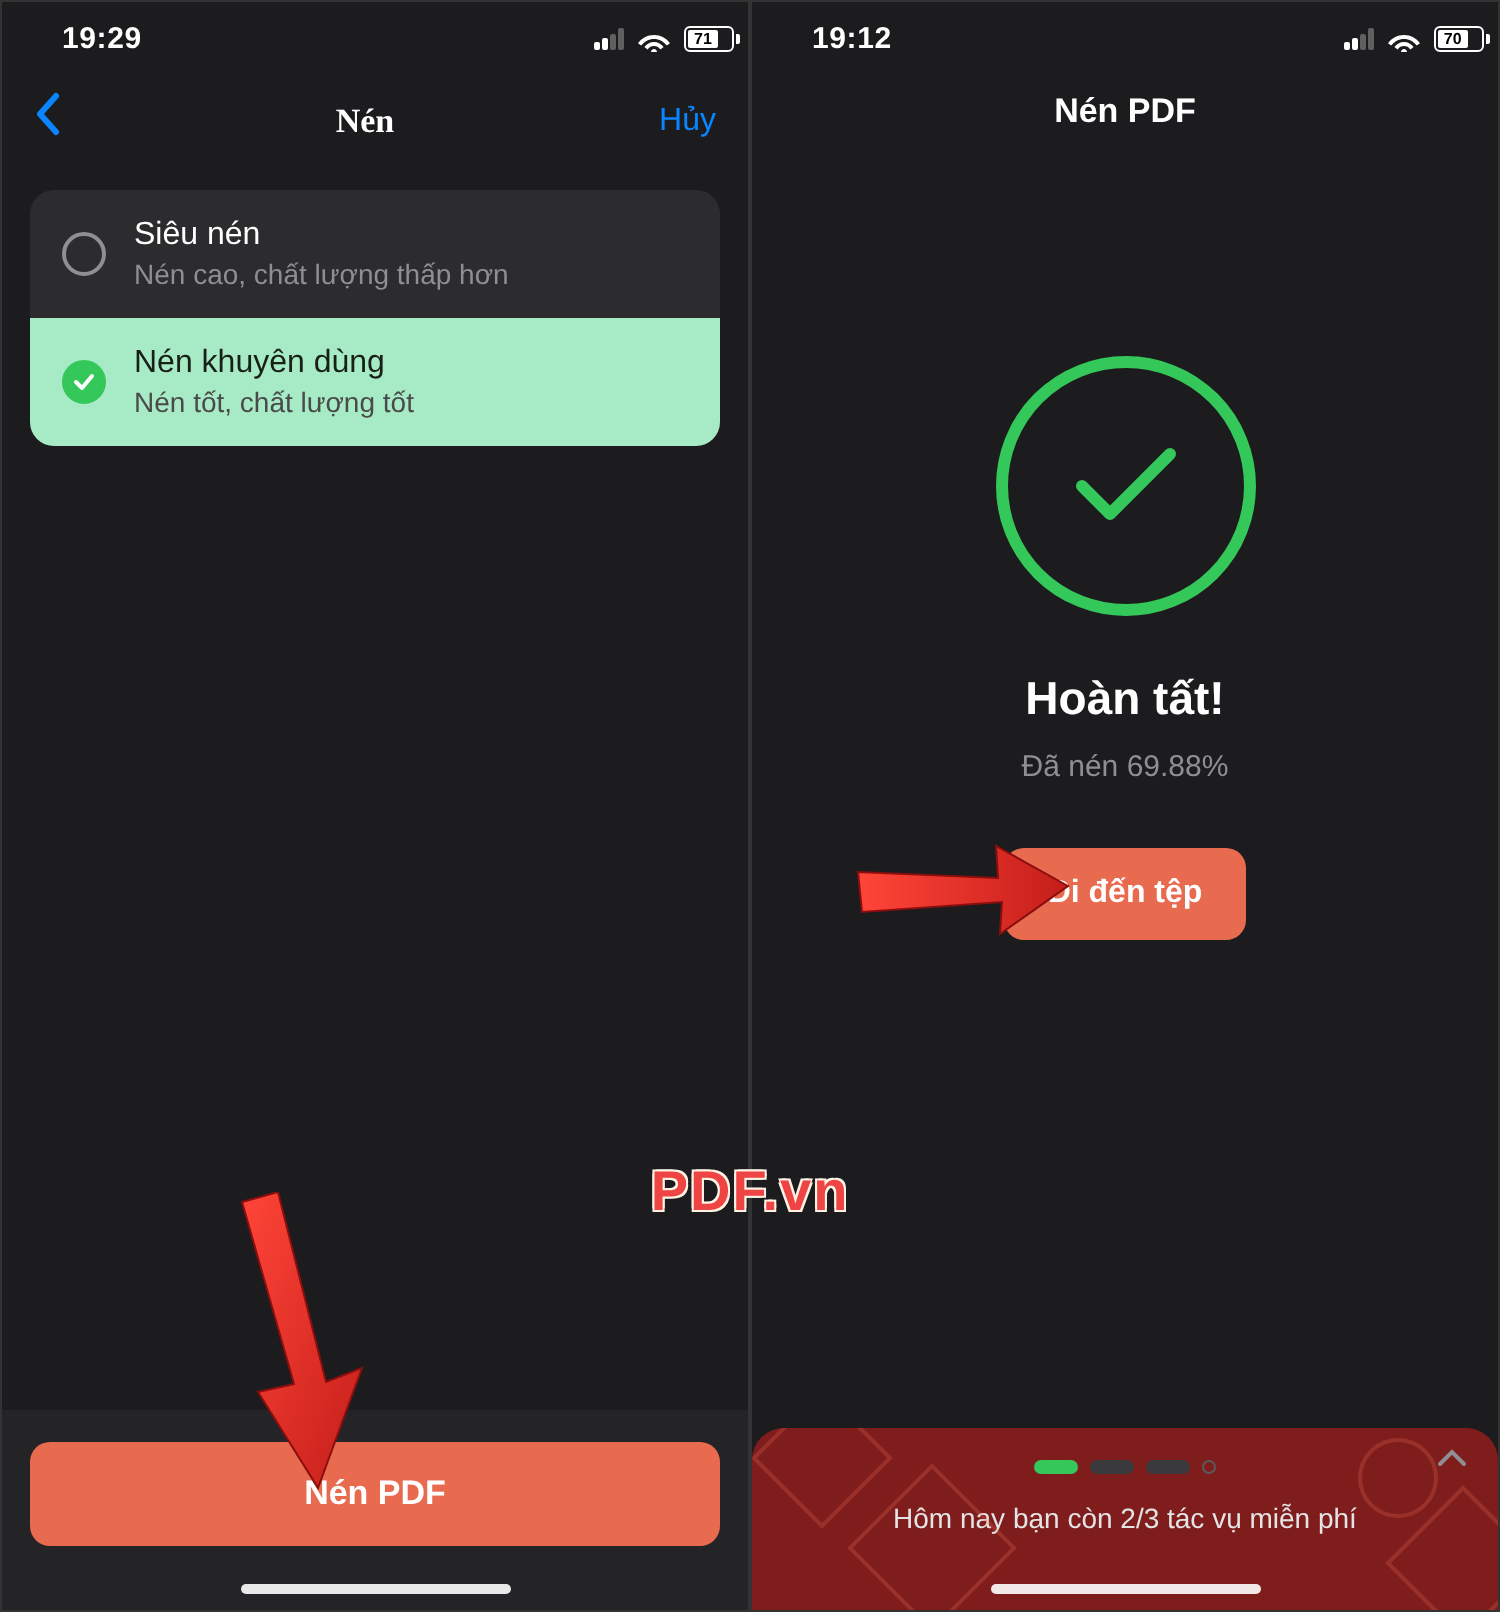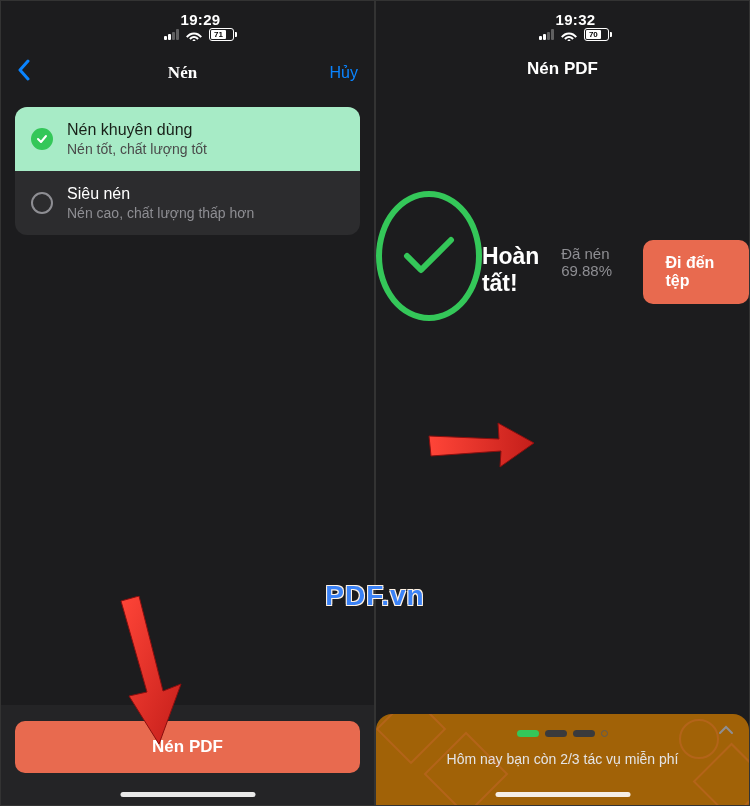--- a/index.html
+++ b/index.html
@@ -28,21 +28,20 @@
       position: relative;
     }
     .status-bar {
       display: flex;
       justify-content: space-between;
       align-items: center;
       padding: 10px 4px 6px 30px;
       color: #fff;
       font-size: 15px;
       font-weight: 600;
-      flex-direction: column;
     }
     .status-left {
       letter-spacing: 0.3px;
     }
     .status-right {
       display: flex;
       align-items: center;
       gap: 4px;
       font-size: 12px;
     }
@@ -175,21 +174,21 @@
       transform: translateX(-50%);
       width: 135px;
       height: 5px;
       background: #fff;
       border-radius: 3px;
       opacity: 0.9;
     }
     
     .success-area {
       display: flex;
-      flex-direction: row;
+      flex-direction: column;
       align-items: center;
       padding-top: 100px;
     }
     .success-circle {
       width: 130px;
       height: 130px;
       border: 6px solid #34c759;
       border-radius: 50%;
       display: flex;
       align-items: center;
@@ -217,21 +216,21 @@
       font-weight: 600;
       padding: 14px 22px;
       border-radius: 10px;
       margin-top: 32px;
     }
     .bottom-banner {
       position: absolute;
       bottom: 0;
       left: 0;
       right: 0;
-      background: #a16207;
+      background: #7f1d1d;
       padding: 16px 14px 38px;
       border-top-left-radius: 16px;
       border-top-right-radius: 16px;
     }
     .banner-dots {
       display: flex;
       gap: 6px;
       justify-content: center;
       margin-bottom: 14px;
     }
@@ -273,21 +272,21 @@
       border: 2px solid #e86a4f;
       transform: rotate(45deg);
     }
     .watermark {
       position: absolute;
       left: 50%;
       top: 580px;
       transform: translateX(-50%);
       font-size: 28px;
       font-weight: 800;
-      color: #3b82f6;
+      color: #ef4444;
       text-shadow: 1px 1px 0 #fff3e5, -1px -1px 0 #fff3e5, 1px -1px 0 #fff3e5, -1px 1px 0 #fff3e5;
       z-index: 100;
       letter-spacing: 1px;
     }
     .arrow-annotation {
       position: absolute;
       z-index: 50;
     }
     .nav-title-right {
       text-align: center;
@@ -340,38 +339,38 @@
     <span class="nav-back">
       <svg width="14" height="22" viewBox="0 0 14 22">
           <path fill="none" stroke="#0a84ff" stroke-width="3" stroke-linecap="round" stroke-linejoin="round" d="M11 2 L3 11 L11 20"></path>
         </svg>
     </span>
     <span class="nav-title">Nén</span>
     <span class="nav-cancel">Hủy</span>
   </div>
 
   <div class="options-list">
+    <div class="option-item">
+      <span class="option-radio"></span>
+      <div class="option-text">
+        <div class="option-title">Siêu nén</div>
+        <div class="option-desc">Nén cao, chất lượng thấp hơn</div>
+      </div>
+    </div>
     <div class="option-item selected">
       <span class="option-radio">
         <svg width="12" height="12" viewBox="0 0 12 12">
             <path fill="none" stroke="#fff" stroke-width="2" stroke-linecap="round" stroke-linejoin="round" d="M2 6 L5 9 L10 3"></path>
           </svg>
       </span>
       <div class="option-text">
         <div class="option-title">Nén khuyên dùng</div>
         <div class="option-desc">Nén tốt, chất lượng tốt</div>
       </div>
     </div>
-    <div class="option-item">
-      <span class="option-radio"></span>
-      <div class="option-text">
-        <div class="option-title">Siêu nén</div>
-        <div class="option-desc">Nén cao, chất lượng thấp hơn</div>
-      </div>
-    </div>
   </div>
 
   <div class="bottom-button-container">
     <div class="primary-button">Nén PDF</div>
   </div>
 
   <div class="home-indicator"></div>
 
   <svg class="arrow-annotation" style="left:100px;top:595px" width="90" height="150" viewBox="0 0 90 150">
     <defs>
@@ -379,21 +378,21 @@
           <stop offset="0" stop-color="#ff4538"></stop>
           <stop offset="1" stop-color="#c41e1a"></stop>
         </linearGradient>
       </defs>
     <path fill="url(#ag1)" stroke="#8a0e0e" stroke-width="1" d="M20 5 L38 0 L62 95 L80 88 L58 148 L28 100 L46 96 Z"></path>
   </svg>
 </div>
 
 <div class="phone right">
   <div class="status-bar">
-    <span class="status-left">19:32</span>
+    <span class="status-left">19:12</span>
     <span class="status-right">
       <span class="signal-icons">
         <span class="signal-bar" style="height:4px"></span>
         <span class="signal-bar" style="height:6px"></span>
         <span class="signal-bar" style="height:8px;opacity:.3"></span>
         <span class="signal-bar" style="height:11px;opacity:.3"></span>
       </span>
       <svg class="wifi-ico" width="16" height="12" viewBox="0 0 16 12">
           <path fill="#fff" d="M8 10.5c.8 0 1.5.7 1.5 1.5h-3c0-.8.7-1.5 1.5-1.5zm0-3.5c2 0 3.7 1 4.8 2.5l-1.6 1.2C10.4 9.6 9.3 9 8 9s-2.4.6-3.2 1.7L3.2 9.5C4.3 8 6 7 8 7zm0-3.5c3.3 0 6.2 1.6 8 4.1l-1.6 1.2C12.9 6.8 10.6 5.5 8 5.5S3.1 6.8 1.6 8.8L0 7.6C1.8 5.1 4.7 3.5 8 3.5z"></path>
         </svg>

